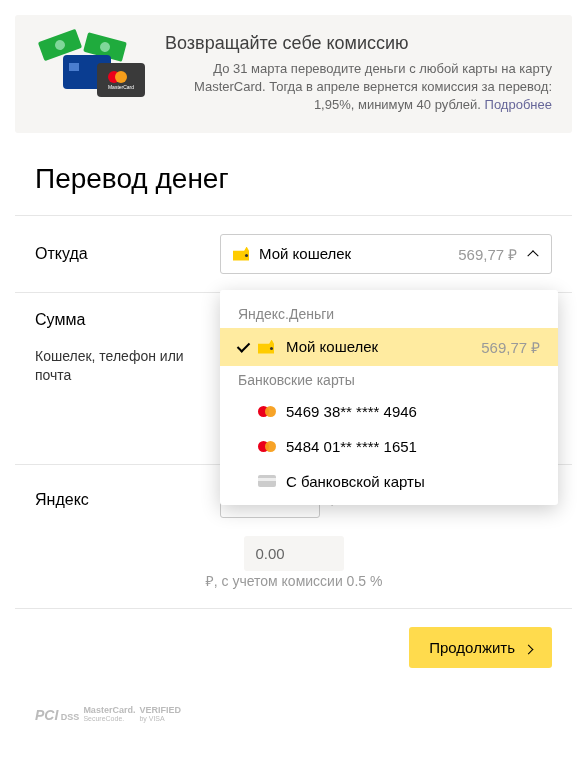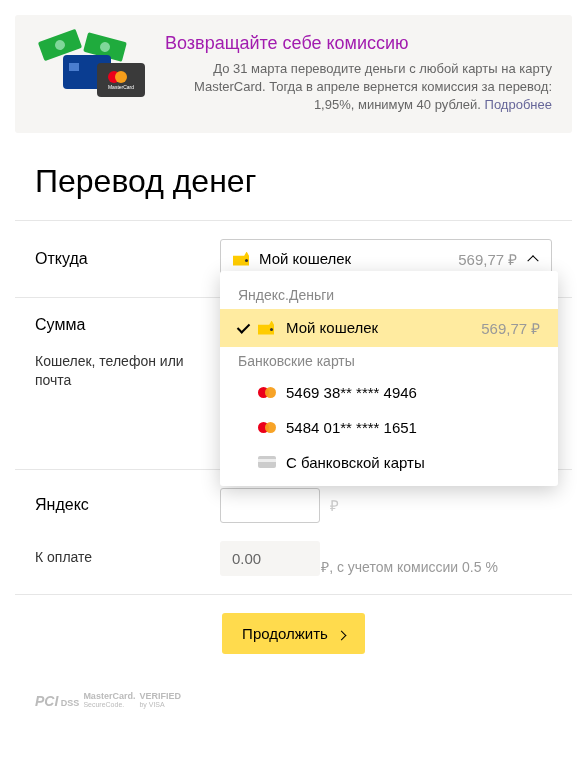--- a/index.html
+++ b/index.html
@@ -12,56 +12,56 @@
 .money2 { position: absolute; top: 4px; left: 50px; width: 40px; height: 20px; background: #1fab3d; border-radius: 2px; transform: rotate(15deg); }
 .money2::after { content: ''; position: absolute; top: 5px; left: 15px; width: 10px; height: 10px; background: #80d79a; border-radius: 50%; }
 .card-blue { position: absolute; top: 22px; left: 28px; width: 48px; height: 34px; background: #0a3d91; border-radius: 4px; }
 .card-blue::after { content: ''; position: absolute; top: 8px; left: 6px; width: 10px; height: 8px; background: #4a7dcf; }
 .card-red { position: absolute; top: 30px; left: 62px; width: 48px; height: 34px; background: #3a3a3a; border-radius: 4px; display:flex; align-items:center; justify-content:center; }
 .mc-logo { display:flex; }
 .mc-c1 { width:12px; height:12px; background:#eb001b; border-radius:50%; }
 .mc-c2 { width:12px; height:12px; background:#f79e1b; border-radius:50%; margin-left:-5px; }
 .mc-text { color:#fff; font-size:5px; margin-top:1px; }
 .promo-text { flex: 1; }
-.promo-title { font-size: 18px; color: #a21caf; margin-bottom: 6px; font-weight: normal; }
+.promo-title { font-size: 18px; color: #404040; margin-bottom: 6px; font-weight: normal; }
 .promo-desc { font-size: 13px; color: #666; line-height: 1.4; text-align: right; }
 .promo-link { color: #669; text-decoration: none; }
-.page-title { font-size: 32px; color: #000; margin: 30px 0 20px 20px; font-weight: normal; }
+.page-title { font-size: 28px; color: #000; margin: 30px 0 20px 20px; font-weight: normal; }
 .divider { border: none; border-top: 1px solid #e6e6e6; }
 .form-row { display: flex; align-items: center; padding: 18px 20px; position: relative; }
 .form-label { width: 185px; font-size: 16px; color: #000; flex-shrink: 0; }
 .form-sublabel { width: 185px; font-size: 14px; color: #333; line-height: 1.4; flex-shrink: 0; }
 .form-control-area { flex: 1; position: relative; }
 .select-box { border: 1px solid #ccc; border-radius: 3px; display: flex; align-items: center; padding: 9px 12px; cursor: pointer; background: #fff; }
 .wallet-icon { width: 16px; height: 14px; background: #ffcc00; clip-path: polygon(0 30%, 70% 30%, 85% 0, 100% 30%, 100% 100%, 0 100%); margin-right: 10px; flex-shrink: 0; position: relative; }
 .wallet-icon::after { content: ''; position: absolute; right: 1px; top: 55%; width: 3px; height: 3px; background: #333; border-radius: 50%; }
 .select-label { flex: 1; font-size: 15px; color: #000; }
 .select-balance { color: #999; font-size: 15px; margin-right: 12px; }
 .chevron { width: 10px; height: 10px; }
 .chevron-up::before { content:''; display:block; width:7px; height:7px; border-left:1.5px solid #000; border-top:1.5px solid #000; transform: rotate(45deg) translate(2px,2px); }
-.dropdown { position: absolute; top: 32px; left: 0; right: -6px; background: #fff; box-shadow: 0 5px 20px rgba(0,0,0,0.2); border-radius: 3px; padding: 10px 0 6px; z-index: 10; }
+.dropdown { position: absolute; top: 56px; left: 0; right: -6px; background: #fff; box-shadow: 0 5px 20px rgba(0,0,0,0.2); border-radius: 3px; padding: 10px 0 6px; z-index: 10; }
 .dropdown-group-title { font-size: 14px; color: #888; padding: 6px 18px; }
 .dropdown-item { display: flex; align-items: center; padding: 9px 18px; cursor: pointer; font-size: 15px; }
 .dropdown-item.selected { background: #ffeba0; }
 .check-mark { width: 20px; flex-shrink: 0; }
 .check-mark::before { content:''; display:inline-block; width:5px; height:10px; border-right:2px solid #000; border-bottom:2px solid #000; transform: rotate(45deg); margin-left:2px; }
 .dd-spacer { width: 20px; flex-shrink: 0; }
 .dd-icon-wrap { width: 28px; flex-shrink:0; display:flex; align-items:center; }
 .mc-mini { display:flex; }
 .mc-mini .c1 { width:11px; height:11px; background:#eb001b; border-radius:50%; }
 .mc-mini .c2 { width:11px; height:11px; background:#f79e1b; border-radius:50%; margin-left:-4px; opacity:0.95; }
 .card-mini { width:18px; height:12px; background:#ccc; border-radius:2px; position:relative; }
 .card-mini::after { content:''; position:absolute; top:3px; left:0; right:0; height:3px; background:#eee; }
 .dd-label { flex:1; color:#000; }
 .dd-balance { color:#999; }
 .amount-input { border: 1px solid #ccc; border-radius: 3px; padding: 8px 10px; width: 100px; font-size: 15px; }
 .currency { color: #ccc; font-size: 15px; margin-left: 10px; }
 .readonly-input { background: #f6f5f3; border: none; padding: 9px 12px; width: 100px; font-size: 15px; color: #666; border-radius:3px; }
 .hint { color: #999; font-size: 14px; margin-left: 1px; }
-.footer-row { padding: 18px 20px; display: flex; justify-content: center; }
+.footer-row { padding: 18px 20px; display: flex; justify-content: flex-end; }
 .continue-btn { background: #ffdb4d; border: none; padding: 12px 20px; font-size: 15px; border-radius: 3px; cursor: pointer; display: flex; align-items: center; gap: 10px; color:#000;}
 .continue-btn .chev-right::before { content:''; display:inline-block; width:6px; height:6px; border-right:1.5px solid #000; border-top:1.5px solid #000; transform: rotate(45deg); }
 .security-logos { padding: 20px 20px 0; display: flex; gap: 4px; align-items: flex-end; }
 .sec-logo { color: #bbb; font-size: 9px; font-weight: bold; line-height:1; }
 .sec-logo .big { font-size: 14px; font-style: italic; }
 .sec-logo .sm { font-size: 7px; font-weight: normal; display:block; }
 .row-tight { padding-top: 0; }
 .row-kuda { align-items: flex-start; }
 </style>
 </head>
@@ -163,22 +163,21 @@
 
   <div class="form-row">
     <div class="form-label">Яндекс</div>
     <div class="form-control-area" style="display:flex;align-items:center;">
       <input type="text" class="amount-input" style="">
       <span class="currency">₽</span>
     </div>
   </div>
 
   <div class="form-row row-tight">
-    <div class="form-sublabel">К оплате</div>
-    <div class="form-control-area" style="display:flex;align-items:flex-end;">
+    <div class="form-control-area" style="display:flex;align-items:center;flex-direction:column;">
       <input type="text" class="readonly-input" readonly="" value="0.00" style="">
       <span class="hint">₽, с учетом комиссии 0.5 %</span>
     </div>
   </div>
 
   <hr class="divider">
 
   <div class="footer-row">
     <button class="continue-btn">
       <span>Продолжить</span>

